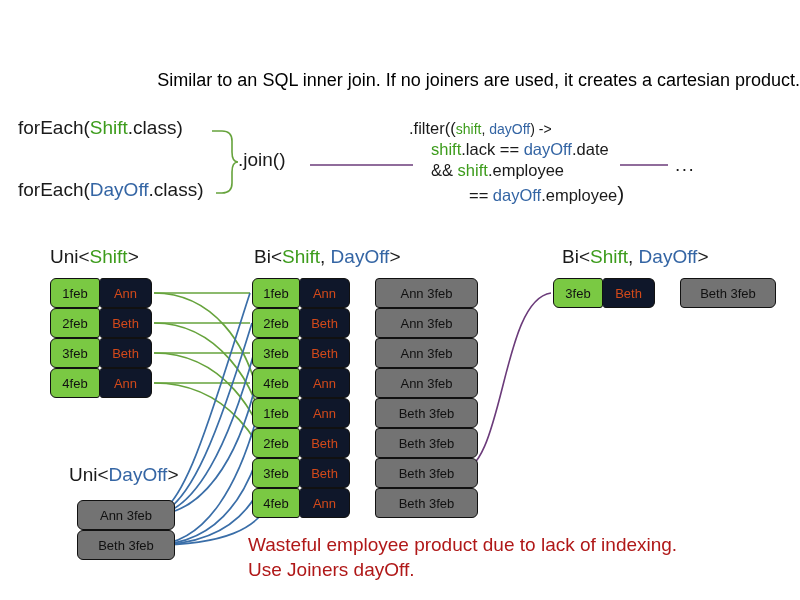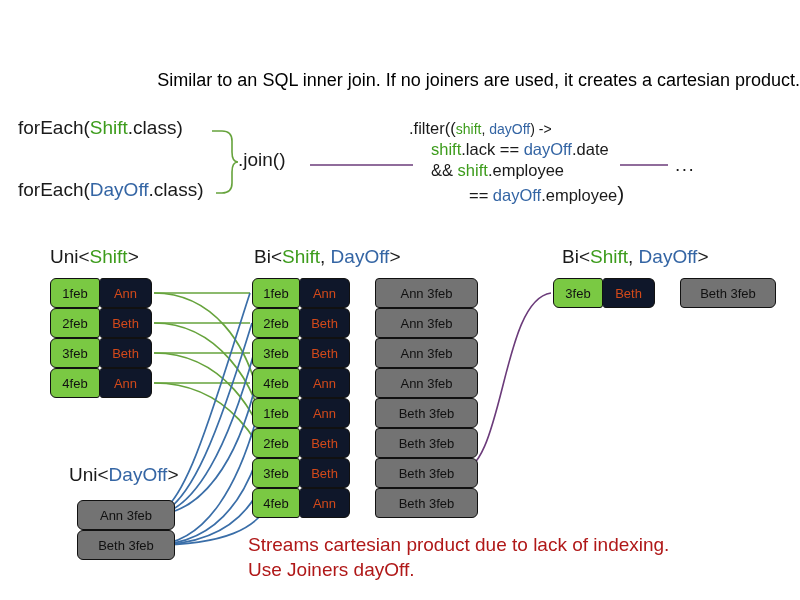--- a/index.html
+++ b/index.html
@@ -315,17 +315,17 @@
   <div class="col-dayoff">
     <div class="row" style="top:500px">
       <div class="cell dayoff">Ann 3feb</div>
     </div>
     <div class="row" style="top:530px">
       <div class="cell dayoff">Beth 3feb</div>
     </div>
   </div>
 
   <div class="warning">
-    <div>Streams cartesian product due to lack of indexing.</div>
+    <div>Wasteful employee product due to lack of indexing.</div>
     <div>Use Joiners dayOff.</div>
   </div>
 
 </div>
 
 </body></html>

